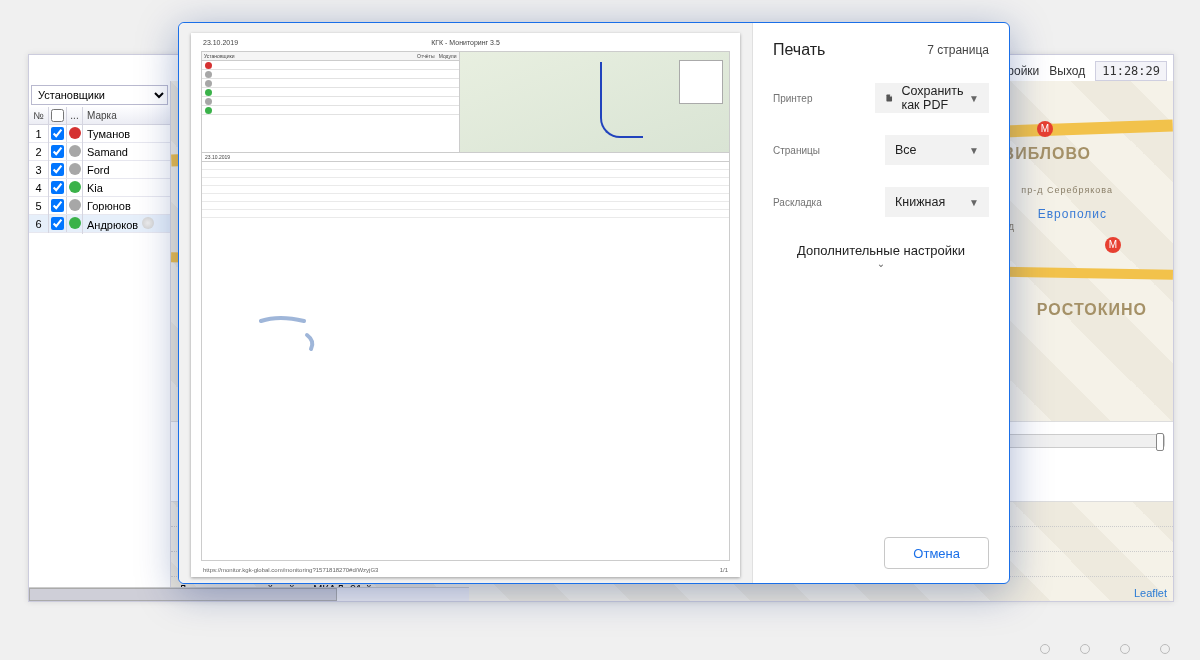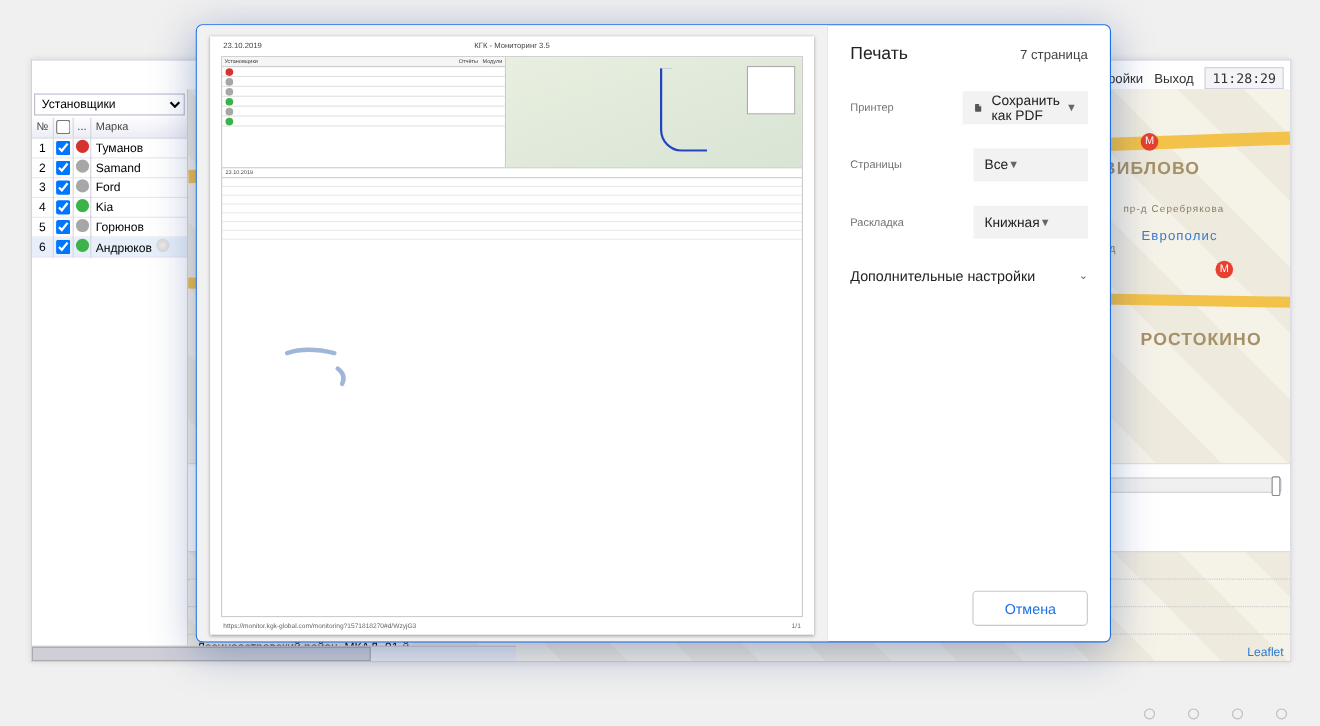--- a/index.html
+++ b/index.html
@@ -201,27 +201,27 @@
   }
   .opt-header { display:flex; justify-content:space-between; align-items:center; margin-bottom:24px;}
   .opt-header .t { font-size:16px;}
   .opt-header .p { font-size:12px; color:#444;}
   .opt-row { display:flex; align-items:center; margin-bottom:22px;}
   .opt-label { width:112px; font-size:10px; color:#737373;}
   .opt-select {
     flex:1; height:30px;
     background:#f2f2f2;
     border:none;
-    display:flex; align-items:center; 
+    display:flex; align-items:center; justify-content:space-between;
     padding:0 10px; font-size:12.5px;
     cursor:pointer;
   }
   .opt-select .ico { margin-right:8px; color:#555;}
   .chev { color:#666; font-size:10px;}
-  .more-row { display:flex; justify-content:space-between; align-items:center; font-size:13px; margin-top:4px; color:#222; cursor:pointer;}
+  .more-row { display:flex; justify-content:space-between; align-items:center; font-size:13px; margin-top:4px; color:#222; cursor:pointer;flex-direction:column;}
   .opt-buttons { margin-top:auto; display:flex; justify-content:flex-end; gap:10px;}
   .btn { height:32px; padding:0 28px; border-radius:4px; font-size:13px; cursor:pointer; border:1px solid transparent;}
   .btn-secondary { background:#fff; border:1px solid #c8c8c8; color:#1a6fe8;}
   .btn-primary { background:#1a73e8; color:#fff;}
 
   .squiggle { position:absolute; width:70px; height:40px; pointer-events:none;}
   .squiggle svg { width:100%; height:100%; }
 
   
   .page-dots { position:absolute; bottom:6px; right:30px; display:flex; gap:30px;}

